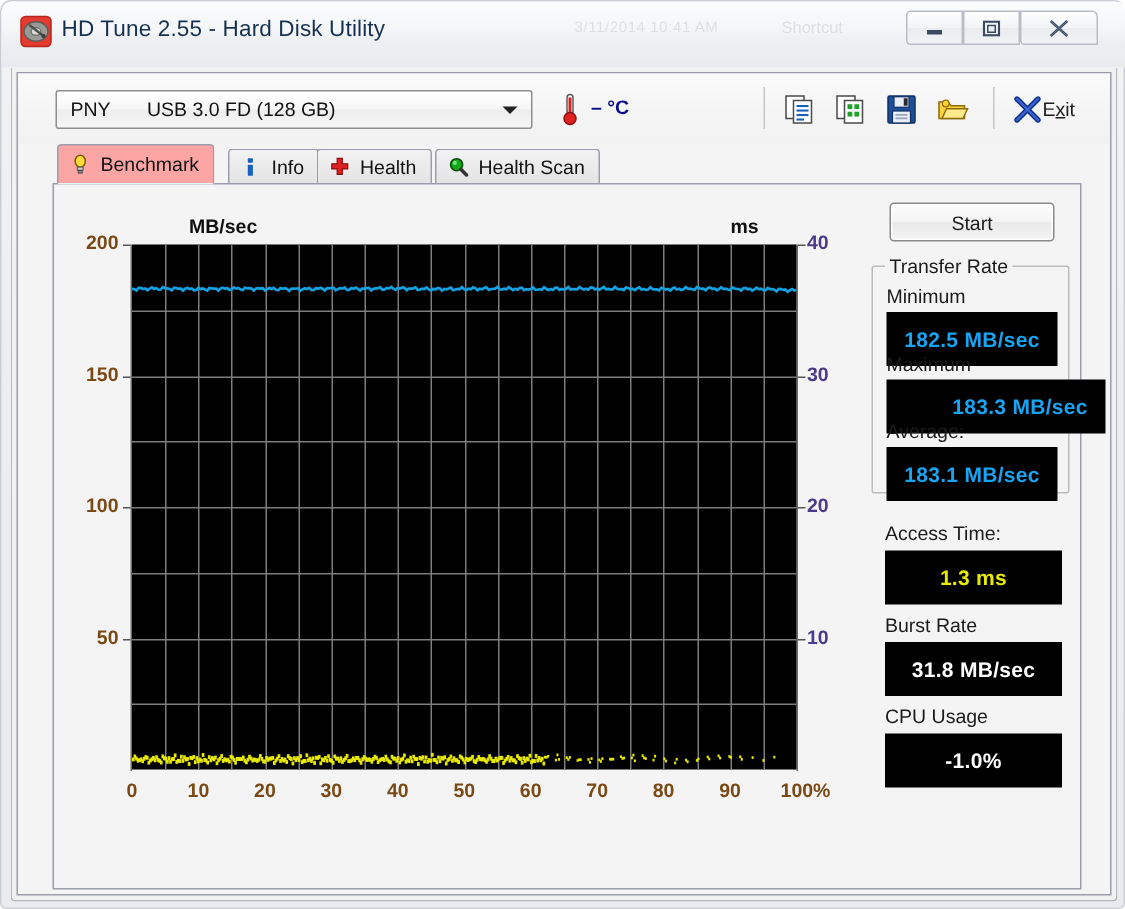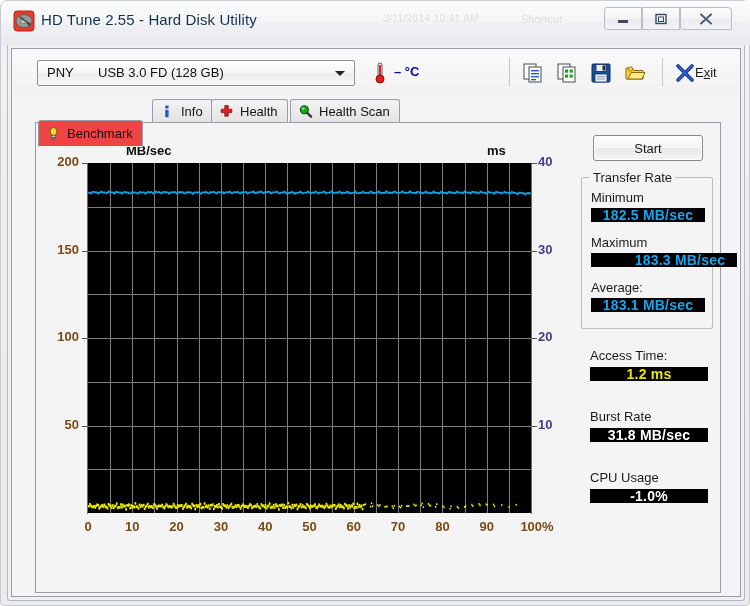--- a/index.html
+++ b/index.html
@@ -178,24 +178,23 @@
     color: #111;
     border: 1px solid #9a9cab;
     border-bottom: none;
     border-radius: 3px 3px 0 0;
     background: linear-gradient(180deg,#f3f3f3 0%,#e3e3e3 100%);
     white-space: nowrap;
   }
   .tab.active {
     top: 0px;
     height: 27px;
-    background: #ef4444;
+    background: #fca5a5;
     border-bottom: 1px solid #f4f4f4;
     z-index: 3;
-    margin-top: 24px;
   }
   .tab .ticon {
     width: 15px; height: 15px;
     margin-right: 6px;
     display: inline-block;
     flex: none;
   }
   #tab-benchmark { left: 26px; }
   #tab-info      { left: 140px; }
   #tab-health    { left: 199px; }
@@ -327,21 +326,21 @@
     white-space: nowrap;
   }
   .field-label {
     position: absolute;
     font-size: 13px;
     color: #1b1b1b;
     white-space: nowrap;
   }
   .lcd {
     position: absolute;
-    height: 14px;
+    height: 36px;
     background: #000000;
     display: flex;
     align-items: center;
     justify-content: center;
     font-size: 14px;
     font-weight: bold;
     letter-spacing: 0.2px;
     white-space: nowrap;
   }
   .lcd.blue   { color: #19a3f0; }
@@ -929,21 +928,21 @@
             <div class="lcd blue" style="left:9px; top:30px; width:114px;">182.5 MB/sec</div>
 
             <div class="field-label" style="left:9px; top:57px;">Maximum</div>
             <div class="lcd blue" style="left:9px; top:75px; width:114px;padding-left:32px;">183.3 MB/sec</div>
 
             <div class="field-label" style="left:9px; top:102px;">Average:</div>
             <div class="lcd blue" style="left:9px; top:120px; width:114px;">183.1 MB/sec</div>
           </div>
 
           <div class="field-label" style="left:9px; top:217px;">Access Time:</div>
-          <div class="lcd yellow" style="left:9px; top:236px; width:118px;">1.2 ms</div>
+          <div class="lcd yellow" style="left:9px; top:236px; width:118px;">1.3 ms</div>
 
           <div class="field-label" style="left:9px; top:278px;">Burst Rate</div>
           <div class="lcd white" style="left:9px; top:297px; width:118px;">31.8 MB/sec</div>
 
           <div class="field-label" style="left:9px; top:339px;">CPU Usage</div>
           <div class="lcd white" style="left:9px; top:358px; width:118px;">-1.0%</div>
         </div>
 
       </div>
     </div>

